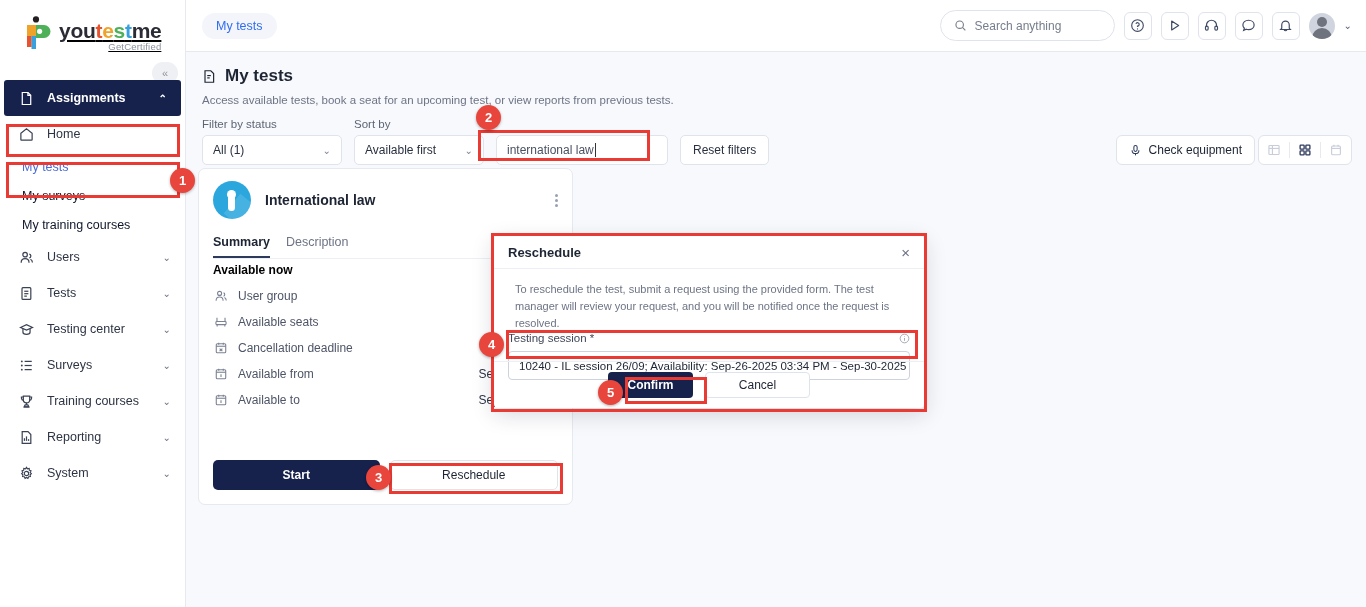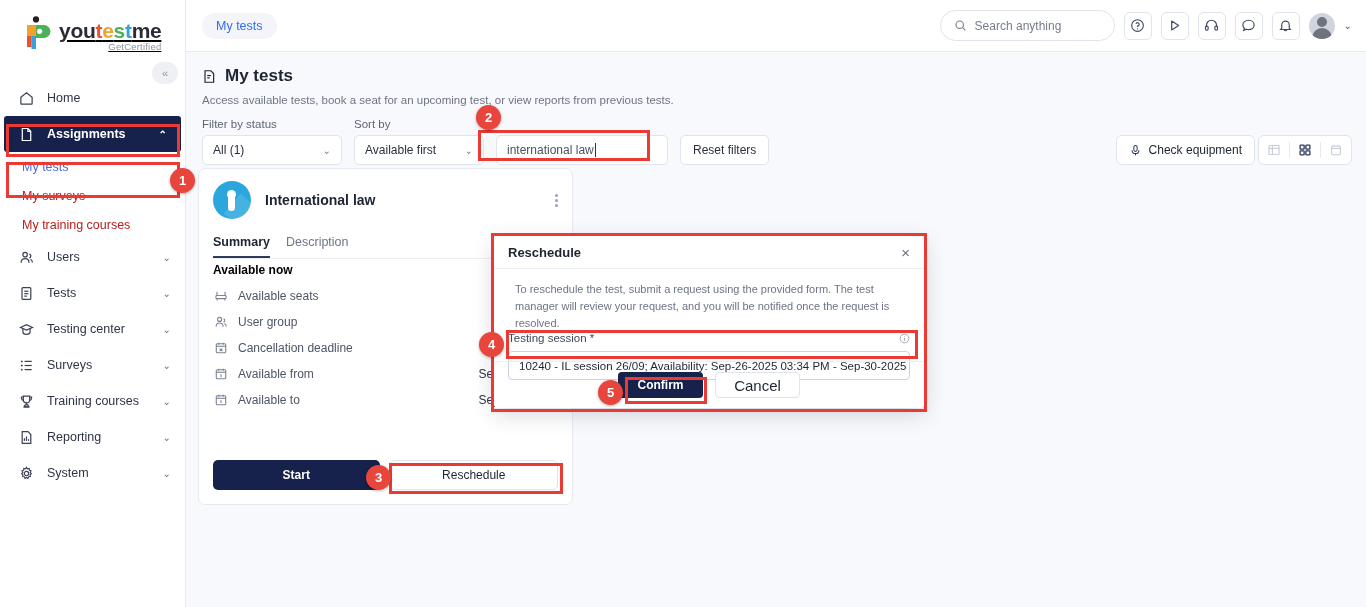--- a/index.html
+++ b/index.html
@@ -46,21 +46,21 @@
   }
   .nav-item .ico { width: 17px; height: 17px; display:flex; align-items:center; justify-content:center; color: #3b4254; flex: 0 0 17px;}
   .nav-item .lbl { flex: 1; }
   .nav-item .chev { color: #6b7285; font-size: 10px; }
   .nav-item.active {
     background: #16214c; color: #ffffff; font-weight: bold;
     border-radius: 3px; margin: 0 4px; padding-left: 14px;
   }
   .nav-item.active .ico, .nav-item.active .chev { color: #ffffff; }
   .nav-sub {
-    font-size: 12.5px; color: #b91c1c; padding-left: 22px;
+    font-size: 12.5px; color: #0f172a; padding-left: 22px;
     height: 29px; display: flex; align-items: center; cursor: pointer;
   }
   .nav-sub.selected { color: #4a6bd6; }
 
   
   .ann-box { position: absolute; border: 3px solid #ea3a34; pointer-events: none; z-index: 40; }
   .badge {
     position: absolute; width: 25px; height: 25px; border-radius: 50%;
     background: #e8453c; color: #fff; font-size: 13px; font-weight: bold;
     display: flex; align-items: center; justify-content: center; z-index: 60;
@@ -200,22 +200,22 @@
   .modal-select .chev { margin-left: auto; color: #3a4152; font-size: 11px; padding-left: 6px; }
   .modal-foot {
     position: absolute; left: 0; right: 0; bottom: 0; height: 47px;
     border-top: 1px solid #eceff4; display: flex; align-items: center; justify-content: center; gap: 12px;
   }
   .btn-confirm {
     width: 85px; height: 26px; background: #16214c; color: #fff; border-radius: 4px;
     font-size: 12px; font-weight: bold; display:flex;align-items:center;justify-content:center; cursor:pointer;
   }
   .btn-cancel {
-    width: 85px; height: 26px; background: #fff; color: #1d2433; border: 1px solid #dfe3ec;
-    border-radius: 4px; font-size: 15px; display:flex;align-items:center;justify-content:center; cursor:pointer;
+    width: 105px; height: 26px; background: #fff; color: #1d2433; border: 1px solid #dfe3ec;
+    border-radius: 4px; font-size: 12px; display:flex;align-items:center;justify-content:center; cursor:pointer;
   }
   svg { display: block; }
 </style>
 </head>
 <body>
 
 <div class="app">
 
   <div class="sidebar">
     <div class="logo-wrap">
@@ -234,38 +234,38 @@
           <div class="logo-word"><span class="lw-you">you</span><span class="lw-t">t</span><span class="lw-e">e</span><span class="lw-s">s</span><span class="lw-t2">t</span><span class="lw-me">me</span></div>
           <div class="logo-sub">GetCertified</div>
         </div>
       </div>
     </div>
 
     <div class="collapse-btn">«</div>
 
     <div class="nav">
 
-      <div class="nav-item">
-        <span class="ico">
-          <svg width="15" height="15" viewBox="0 0 16 16" fill="none" stroke="currentColor" stroke-width="1.3">
-            <path d="M2 6.6 L8 2 L14 6.6 V13.4 A.6.6 0 0 1 13.4 14 H2.6 A.6.6 0 0 1 2 13.4 Z"></path>
-          </svg>
-        </span>
-        <span class="lbl">Home</span>
-      </div>
-
       <div class="nav-item active">
         <span class="ico">
           <svg width="15" height="15" viewBox="0 0 16 16" fill="none" stroke="currentColor" stroke-width="1.3">
             <path d="M3.5 1.6 H9.6 L12.5 4.5 V14.4 H3.5 Z"></path>
               <path d="M9.5 1.7 V4.6 H12.4"></path>
           </svg>
         </span>
         <span class="lbl">Assignments</span>
         <span class="chev">⌃</span>
+      </div>
+
+      <div class="nav-item">
+        <span class="ico">
+          <svg width="15" height="15" viewBox="0 0 16 16" fill="none" stroke="currentColor" stroke-width="1.3">
+            <path d="M2 6.6 L8 2 L14 6.6 V13.4 A.6.6 0 0 1 13.4 14 H2.6 A.6.6 0 0 1 2 13.4 Z"></path>
+          </svg>
+        </span>
+        <span class="lbl">Home</span>
       </div>
 
       <div class="nav-sub selected">My tests</div>
       <div class="nav-sub">My surveys</div>
       <div class="nav-sub">My training courses</div>
 
       <div class="nav-item">
         <span class="ico">
           <svg width="15" height="15" viewBox="0 0 16 16" fill="none" stroke="currentColor" stroke-width="1.3">
             <circle cx="6.5" cy="5" r="2.4"></circle>
@@ -507,41 +507,41 @@
     <div class="card-tabs">
       <div class="card-tab active">Summary</div>
       <div class="card-tab">Description</div>
     </div>
 
     <div class="avail-now">Available now</div>
 
     <div class="info-row">
       <span class="ico">
         <svg width="14" height="14" viewBox="0 0 16 16" fill="none" stroke="currentColor" stroke-width="1.25">
+          <circle cx="6.4" cy="5" r="2.3"></circle>
+            <path d="M2.4 13.4 C2.4 10.6 4.2 9.2 6.4 9.2 C8.6 9.2 10.4 10.6 10.4 13.4"></path>
+          <path d="M10.9 4.4 A2 2 0 0 1 10.9 8.2"></path>
+            <path d="M12 9.6 C13.3 10.2 14 11.4 14 13.2"></path>
+        </svg>
+      </span>
+      <span>User group</span>
+      <span class="val"></span>
+    </div>
+
+    <div class="info-row">
+      <span class="ico">
+        <svg width="14" height="14" viewBox="0 0 16 16" fill="none" stroke="currentColor" stroke-width="1.25">
           <path d="M3.4 3.2 V7.4"></path>
             <path d="M12.6 3.2 V7.4"></path>
             <rect x="2.2" y="7.4" width="11.6" height="3.6" rx="1"></rect>
           <path d="M3.6 11 V13.2"></path>
             <path d="M12.4 11 V13.2"></path>
         </svg>
       </span>
       <span>Available seats</span>
-      <span class="val"></span>
-    </div>
-
-    <div class="info-row">
-      <span class="ico">
-        <svg width="14" height="14" viewBox="0 0 16 16" fill="none" stroke="currentColor" stroke-width="1.25">
-          <circle cx="6.4" cy="5" r="2.3"></circle>
-            <path d="M2.4 13.4 C2.4 10.6 4.2 9.2 6.4 9.2 C8.6 9.2 10.4 10.6 10.4 13.4"></path>
-          <path d="M10.9 4.4 A2 2 0 0 1 10.9 8.2"></path>
-            <path d="M12 9.6 C13.3 10.2 14 11.4 14 13.2"></path>
-        </svg>
-      </span>
-      <span>User group</span>
       <span class="val"></span>
     </div>
 
     <div class="info-row">
       <span class="ico">
         <svg width="14" height="14" viewBox="0 0 16 16" fill="none" stroke="currentColor" stroke-width="1.25">
           <rect x="2.6" y="3.2" width="10.8" height="10.2" rx="1.2"></rect>
             <path d="M2.6 6 H13.4"></path>
             <path d="M5.4 1.9 V4.2"></path>
             <path d="M10.6 1.9 V4.2"></path>

